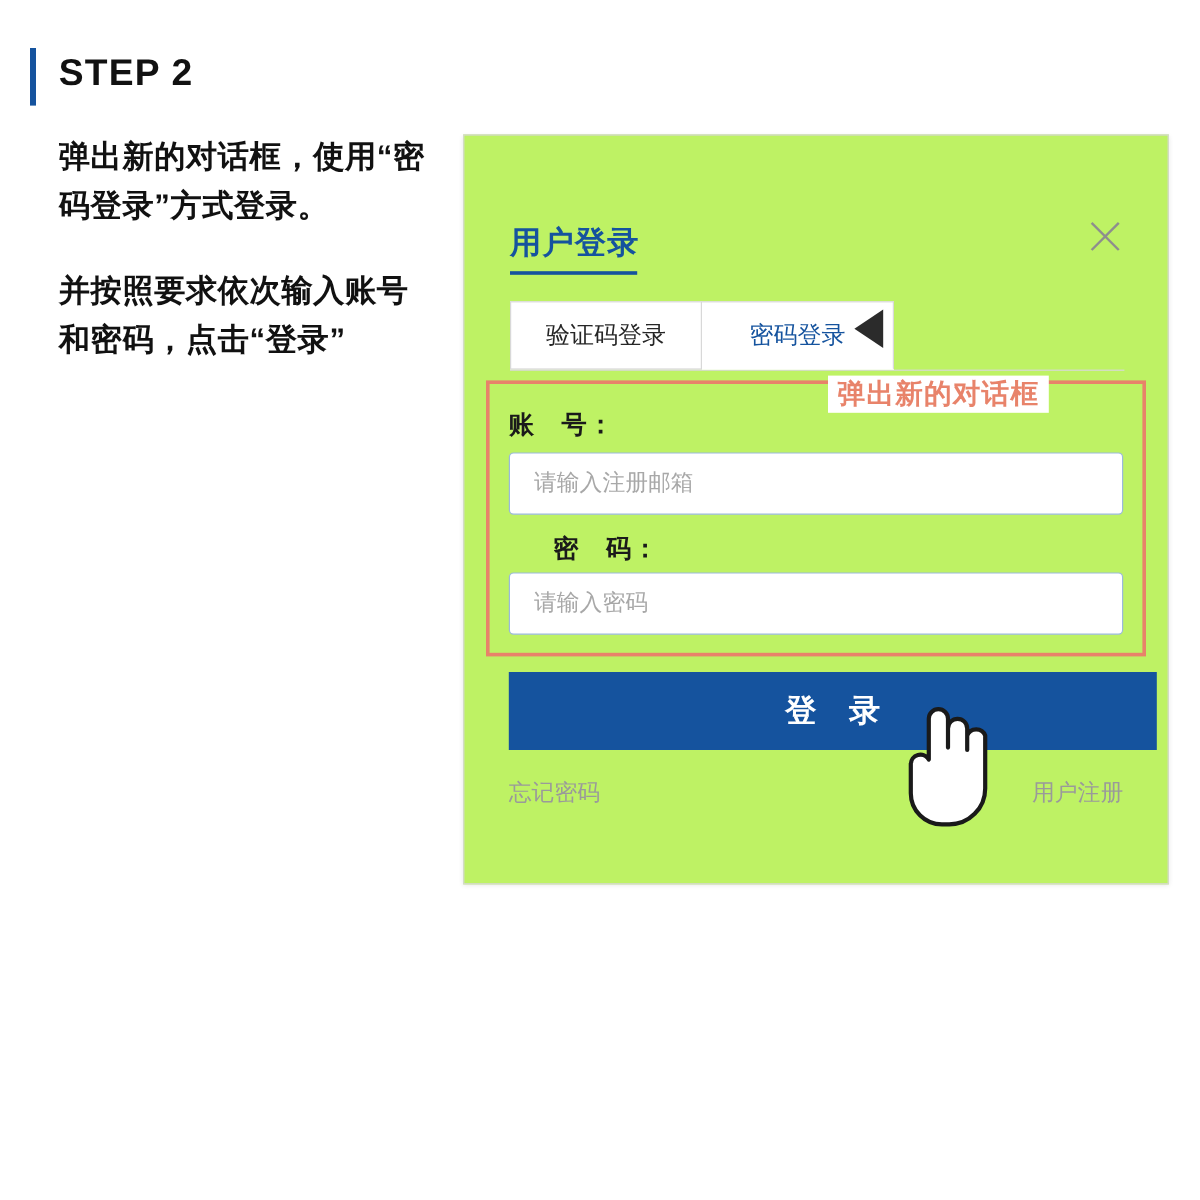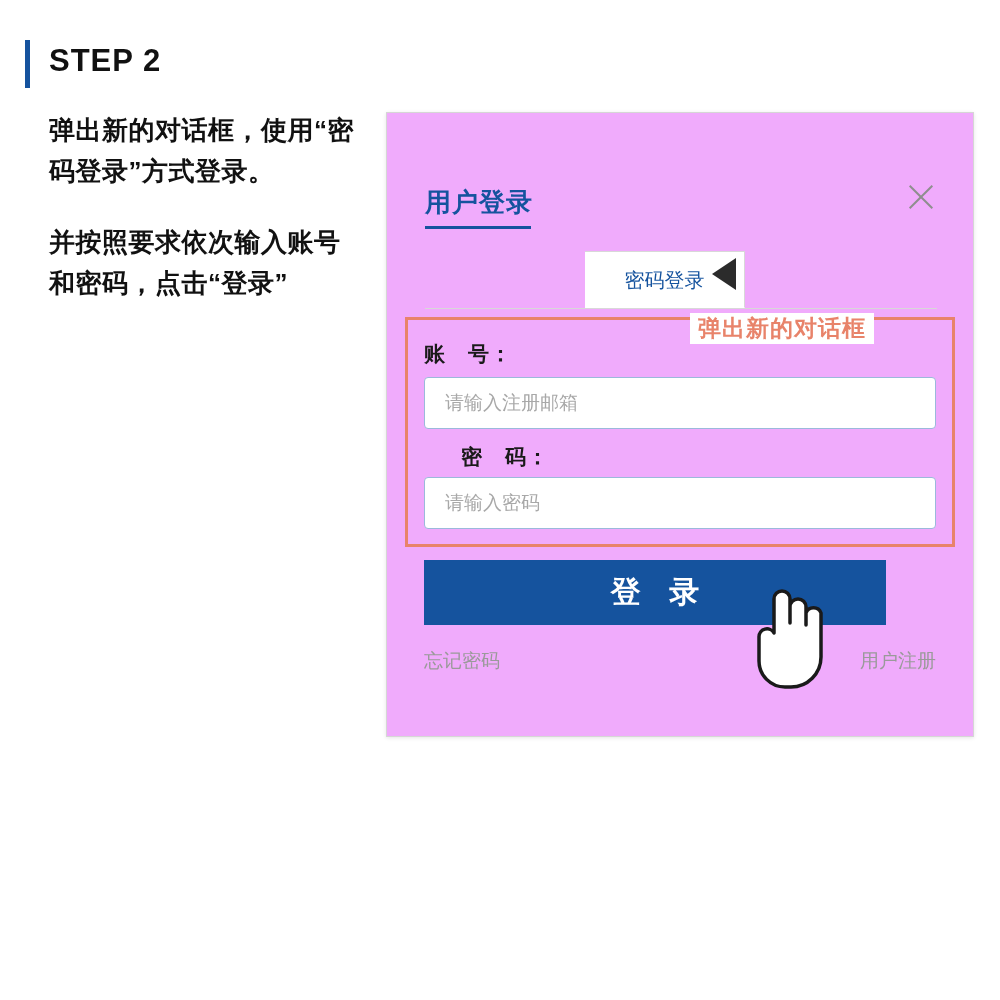--- a/index.html
+++ b/index.html
@@ -58,21 +58,21 @@
     height: 30px;
   }
 
   
   .dialog {
     position: absolute;
     left: 386px;
     top: 112px;
     width: 588px;
     height: 625px;
-    background: #f0abfc;
+    background: #bef264;
     border: 1px solid #d6d6d6;
     box-shadow: 0 1px 4px rgba(0,0,0,0.10);
     box-sizing: border-box;
   }
   .dialog-title {
     position: absolute;
     left: 38px;
     top: 72px;
     font-size: 26px;
     font-weight: bold;
@@ -214,26 +214,26 @@
   }
   .input-account { top: 377px; }
   .input-password { top: 477px; }
   .input::placeholder { color: #a8a8a8; }
 
   
   .login-btn {
     position: absolute;
     left: 424px;
     top: 560px;
-    width: 462px;
+    width: 540px;
     height: 65px;
     background: #15539e;
     border: none;
     color: #ffffff;
-    font-size: 30px;
+    font-size: 26px;
     font-weight: bold;
     letter-spacing: 10px;
     text-indent: 10px;
     font-family: "Liberation Sans", sans-serif;
     cursor: pointer;
   }
 
   .link {
     position: absolute;
     top: 648px;
@@ -269,20 +269,21 @@
 
 <div class="dialog">
 
   <div class="dialog-title">用户登录</div>
   <div class="dialog-title-underline"></div>
 
   <div class="close-icon"></div>
 
   <div class="tabs">
     <div class="tab-underline"></div>
+    <div class="tab inactive">验证码登录</div>
     <div class="tab active">密码登录</div>
   </div>
 
 </div>
 
 <div class="tab-arrow"></div>
 
 <div class="highlight-box"></div>
 <div class="highlight-label">弹出新的对话框</div>
 

